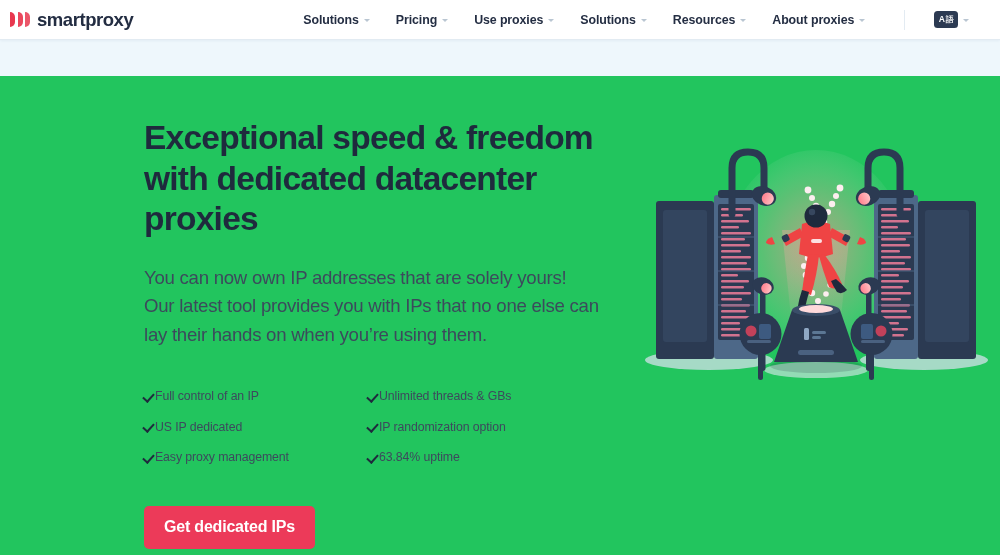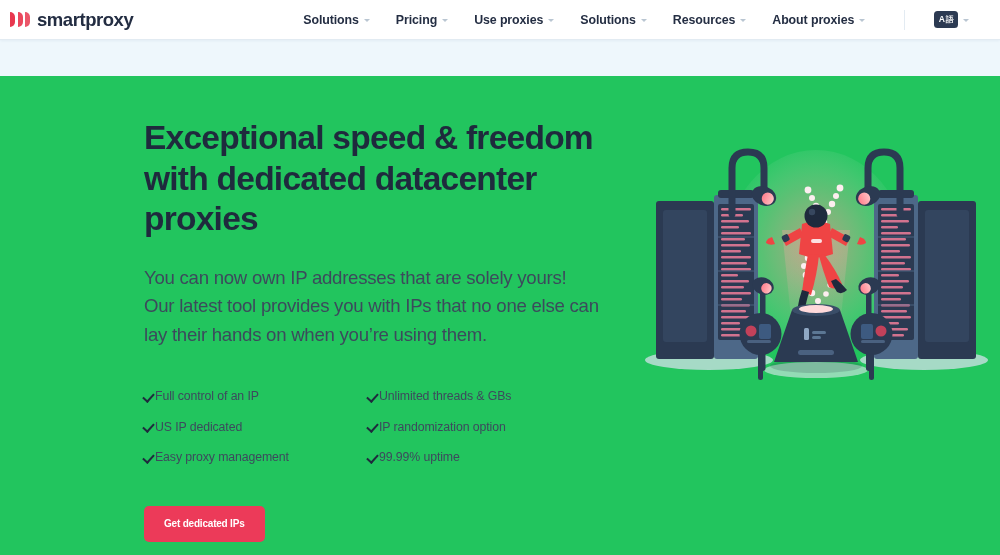--- a/index.html
+++ b/index.html
@@ -181,21 +181,21 @@
 
   .cta {
     margin-top: 42px;
     display: inline-block;
     background: #ec3a59;
     color: #ffffff;
     border: none;
     border-radius: 5px;
     padding: 12px 20px 13px;
     font-family: "Liberation Sans", sans-serif;
-    font-size: 10px;
+    font-size: 16px;
     font-weight: 700;
     letter-spacing: -.2px;
     cursor: pointer;
   }
 
   
   .art {
     position: absolute;
     left: 632px;
     top: 62px;
@@ -280,21 +280,21 @@
       <div class="feature">
         <span class="check"></span>
         <span>IP randomization option</span>
       </div>
       <div class="feature">
         <span class="check"></span>
         <span>Easy proxy management</span>
       </div>
       <div class="feature">
         <span class="check"></span>
-        <span>99.99% uptime</span>
+        <span>63.84% uptime</span>
       </div>
     </div>
 
     <button class="cta">Get dedicated IPs</button>
   </div>
 
   <div class="art">
     <svg viewBox="0 0 368 260" xmlns="http://www.w3.org/2000/svg">
       <defs>
         <radialGradient id="glow" cx="50%" cy="45%" r="52%">

